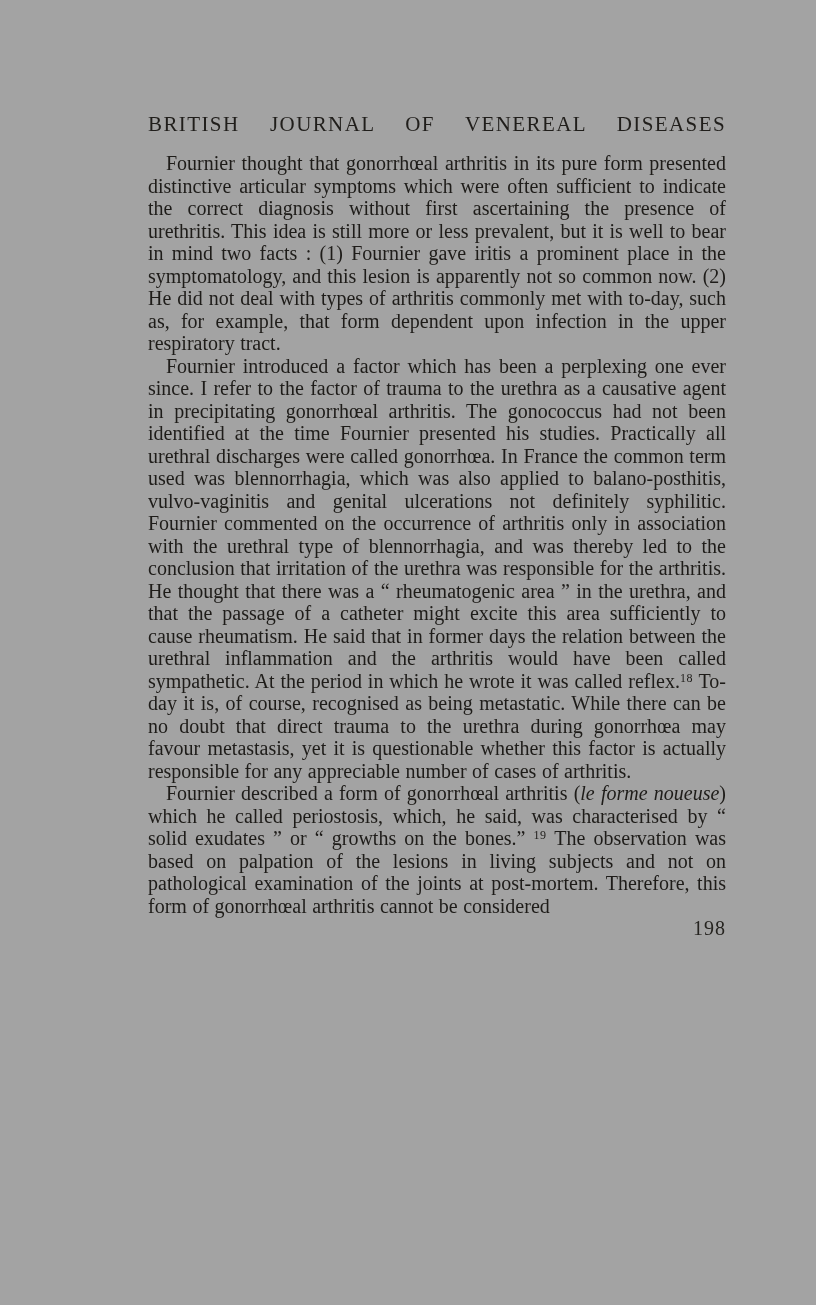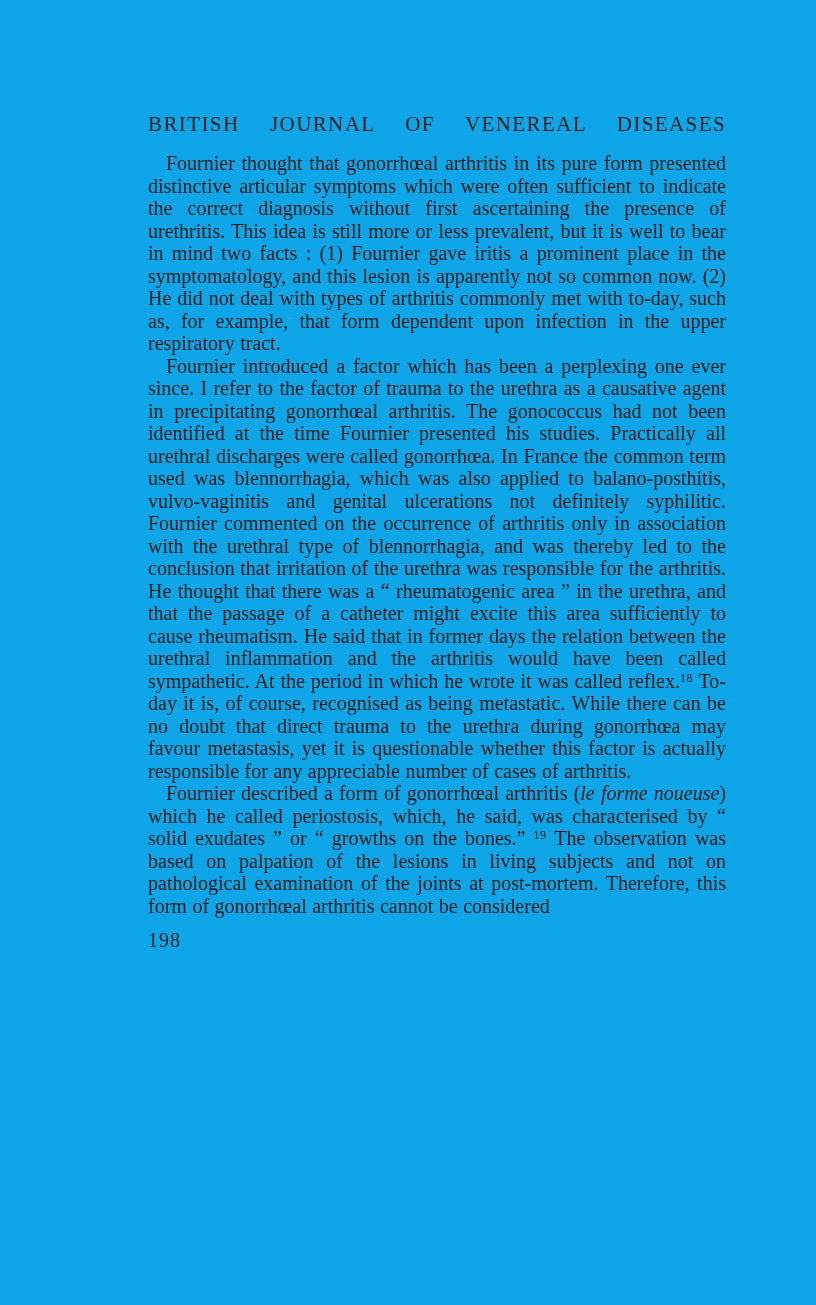--- a/index.html
+++ b/index.html
@@ -11,21 +11,21 @@
     height: 1305px;
     background: #f8f6f0;
     position: relative;
     overflow: hidden;
     font-family: "Liberation Serif", "DejaVu Serif", serif;
     color: #1e1c19;
   }
   .scan-page {
     position: absolute;
     inset: 0;
-    background: #0ea5e9;
+    background: #a3a3a3;
   }
   .text-block {
     position: absolute;
     left: 148px;
     top: 112px;
     width: 578px;
   }
   .journal-header {
     font-size: 21px;
     line-height: 24px;
@@ -50,24 +50,24 @@
   }
   .page-body sup {
     font-size: 0.6em;
     line-height: 0;
     vertical-align: 0.5em;
     letter-spacing: 0.5px;
   }
   .page-body i {
   }
   .page-number {
-    text-align: left;
+    text-align: right;
     font-size: 20px;
     letter-spacing: 1px;
-    margin-top: 12px;
+    margin-top: 0;
     color: #262420;
   }
 </style>
 </head>
 <body>
 
 <div class="scan-page">
   <div class="text-block">
     <div class="journal-header">BRITISH JOURNAL OF VENEREAL DISEASES</div>
     <div class="page-body">

